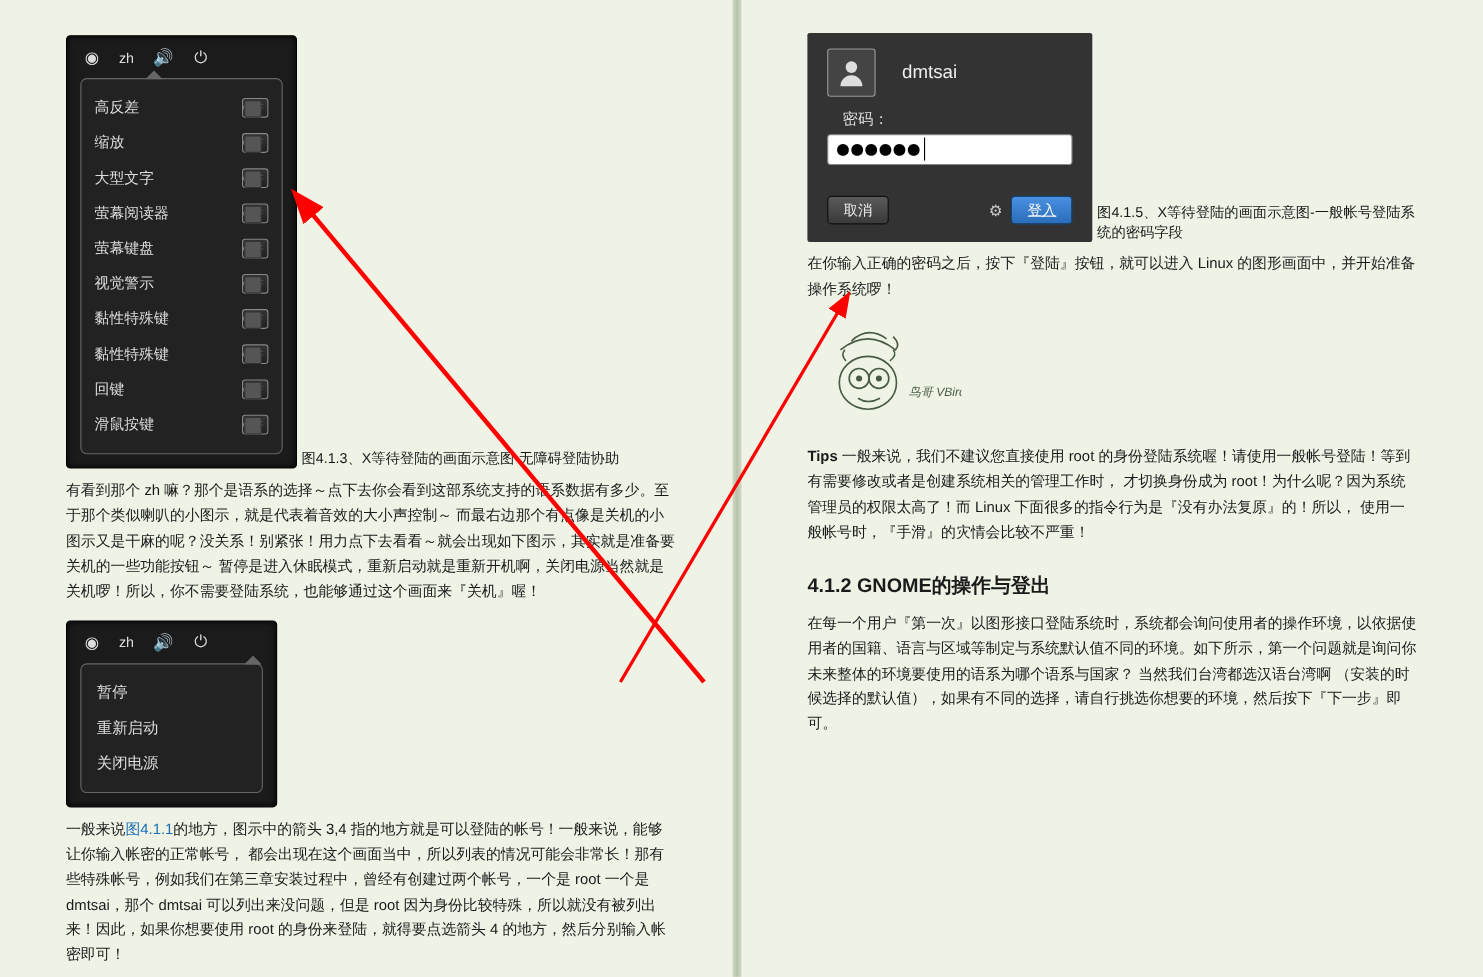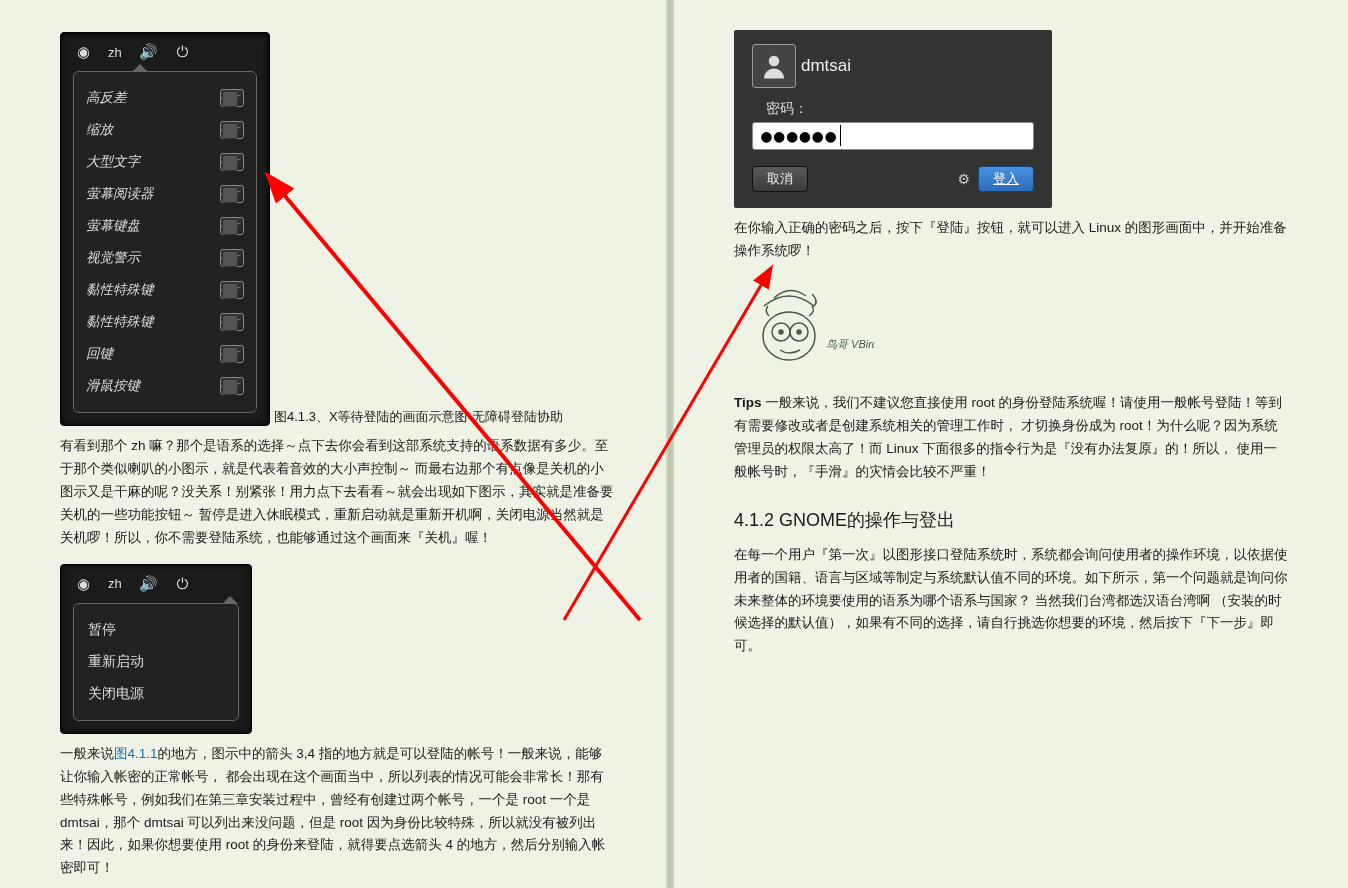--- a/index.html
+++ b/index.html
@@ -20,21 +20,21 @@
     position: relative;
   }
   .page-divider {
     position: absolute;
     top: 0; right: 0;
     width: 8px; height: 100%;
     background: linear-gradient(to right, #d0d8c4, #b8c2a9, #d0d8c4);
   }
   p { line-height: 1.7; margin: 9px 0; }
   a.ref { color: #1a6fb5; }
-  h3 { font-size: 18px; font-weight: normal; margin: 24px 0 12px 0; }
+  h3 { font-size: 18px; font-weight: bold; margin: 24px 0 12px 0; }
 
   
   .dark-panel {
     background: #1b1b1b;
     border: 1px solid #000;
     border-radius: 4px;
     color: #ddd;
     padding: 8px;
     display: inline-block;
     box-shadow: inset 0 0 6px #000;
@@ -59,21 +59,20 @@
     position:absolute; top:-8px; left:58px;
     border:8px solid transparent;
     border-bottom-color:#666;
     border-top:none;
   }
   .dropdown2::before { left: 148px; }
   .toggle-row {
     display:flex; justify-content:space-between; align-items:flex-end;
     padding: 7px 2px;
     font-size: 13.5px;
-    font-style: italic;
   }
   .switch {
     width: 24px; height: 18px;
     border: 1px solid #888; border-radius: 3px;
     display:flex; align-items:center; justify-content:flex-end;
     padding-right:4px;
     font-size:9px; color:#bbb;
     background: linear-gradient(#333,#222);
     position: relative;
   }
@@ -92,38 +91,38 @@
   .arrow-svg { position:absolute; pointer-events:none; }
 
   
   .login-panel {
     width: 318px;
     background: #333;
     border-radius:2px;
     padding: 14px 18px 16px 18px;
     color:#ddd;
   }
-  .login-top { display:flex; align-items:center; gap:5px; margin-bottom:12px;text-align:right;}
+  .login-top { display:flex; align-items:center; gap:24px; margin-bottom:12px;text-align:right;}
   .avatar-box {
     width:44px; height:44px; border:1px solid #999; border-radius:3px;
     display:flex; align-items:center; justify-content:center;
     background:#444;
   }
   .avatar-box svg { width:30px; height:30px; }
   .login-name { font-size:17px; font-weight:500; color:#eee;}
   .pw-label { font-size:14px; margin:4px 14px;}
   .pw-field {
     width:100%; height:28px;
     background:#fff; border:1px solid #888; border-radius:3px;
     padding:2px 8px;
     font-size:18px; letter-spacing:2px;
     color:#000;
     font-family: monospace;
   }
-  .login-btns { display:flex; justify-content:space-between; margin-top:16px;}
+  .login-btns { display:flex; justify-content:space-between; margin-top:28px;}
   .btn {
     padding:3px 14px; border-radius:4px; font-size:13px;
     border:1px solid #111;
     background: linear-gradient(#5a5a5a,#3a3a3a);
     color:#eee;
   }
   .btn.primary {
     background: linear-gradient(#4a90e2,#2a6db8);
     border-color:#13457a;
     color:#fff;
@@ -274,20 +273,21 @@
       <div class="pw-label">密码：</div>
       <div class="pw-field"><span>●●●●●●</span><span style="border-left:1px solid #000; margin-left:2px;">&nbsp;</span></div>
       <div class="login-btns">
         <button class="btn">取消</button>
         <div style="display:flex; align-items:center;">
           <span class="gear">⚙</span>
           <button class="btn primary">登入</button>
         </div>
       </div>
     </div>
+    <span class="caption">图4.1.5、X等待登陆的画面示意图-一般帐号登陆系统的密码字段</span>
   </div>
 
   <p>在你输入正确的密码之后，按下『登陆』按钮，就可以进入 Linux 的图形画面中，并开始准备操作系统啰！</p>
 
   <svg class="vbird-doodle" viewBox="0 0 140 100">
     <g stroke="#4a5a44" stroke-width="1.5" fill="none">
       <ellipse cx="55" cy="60" rx="26" ry="24"></ellipse>
       <circle cx="47" cy="56" r="9"></circle>
         <circle cx="65" cy="56" r="9"></circle>
       <line x1="56" y1="56" x2="56" y2="56"></line>

